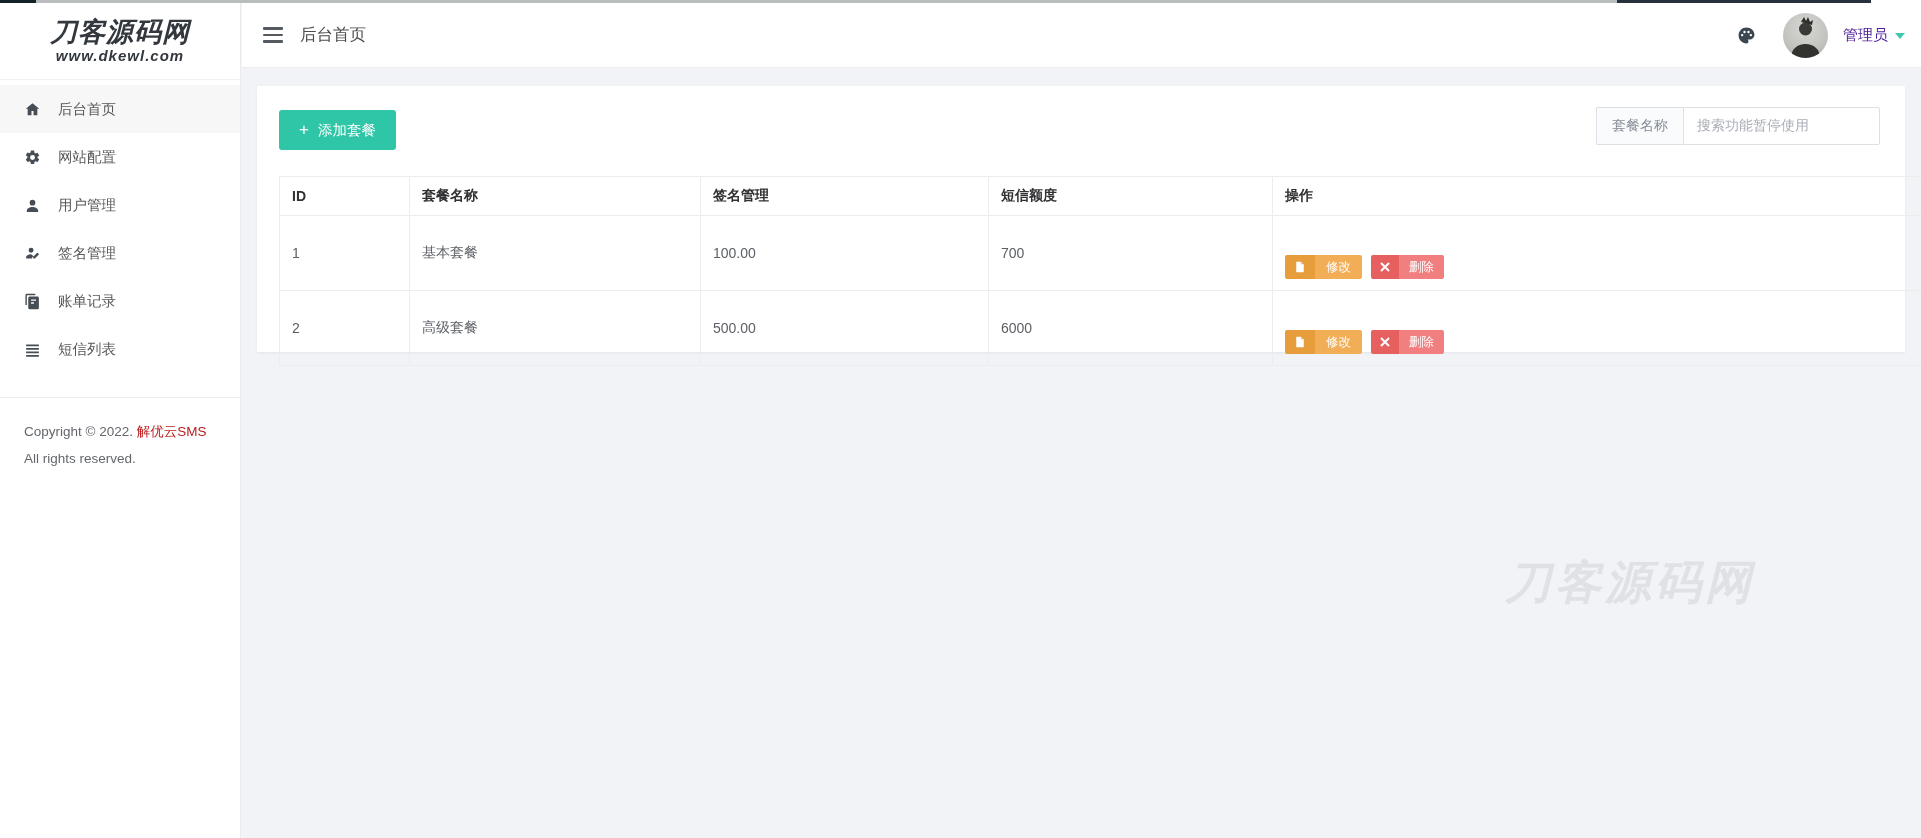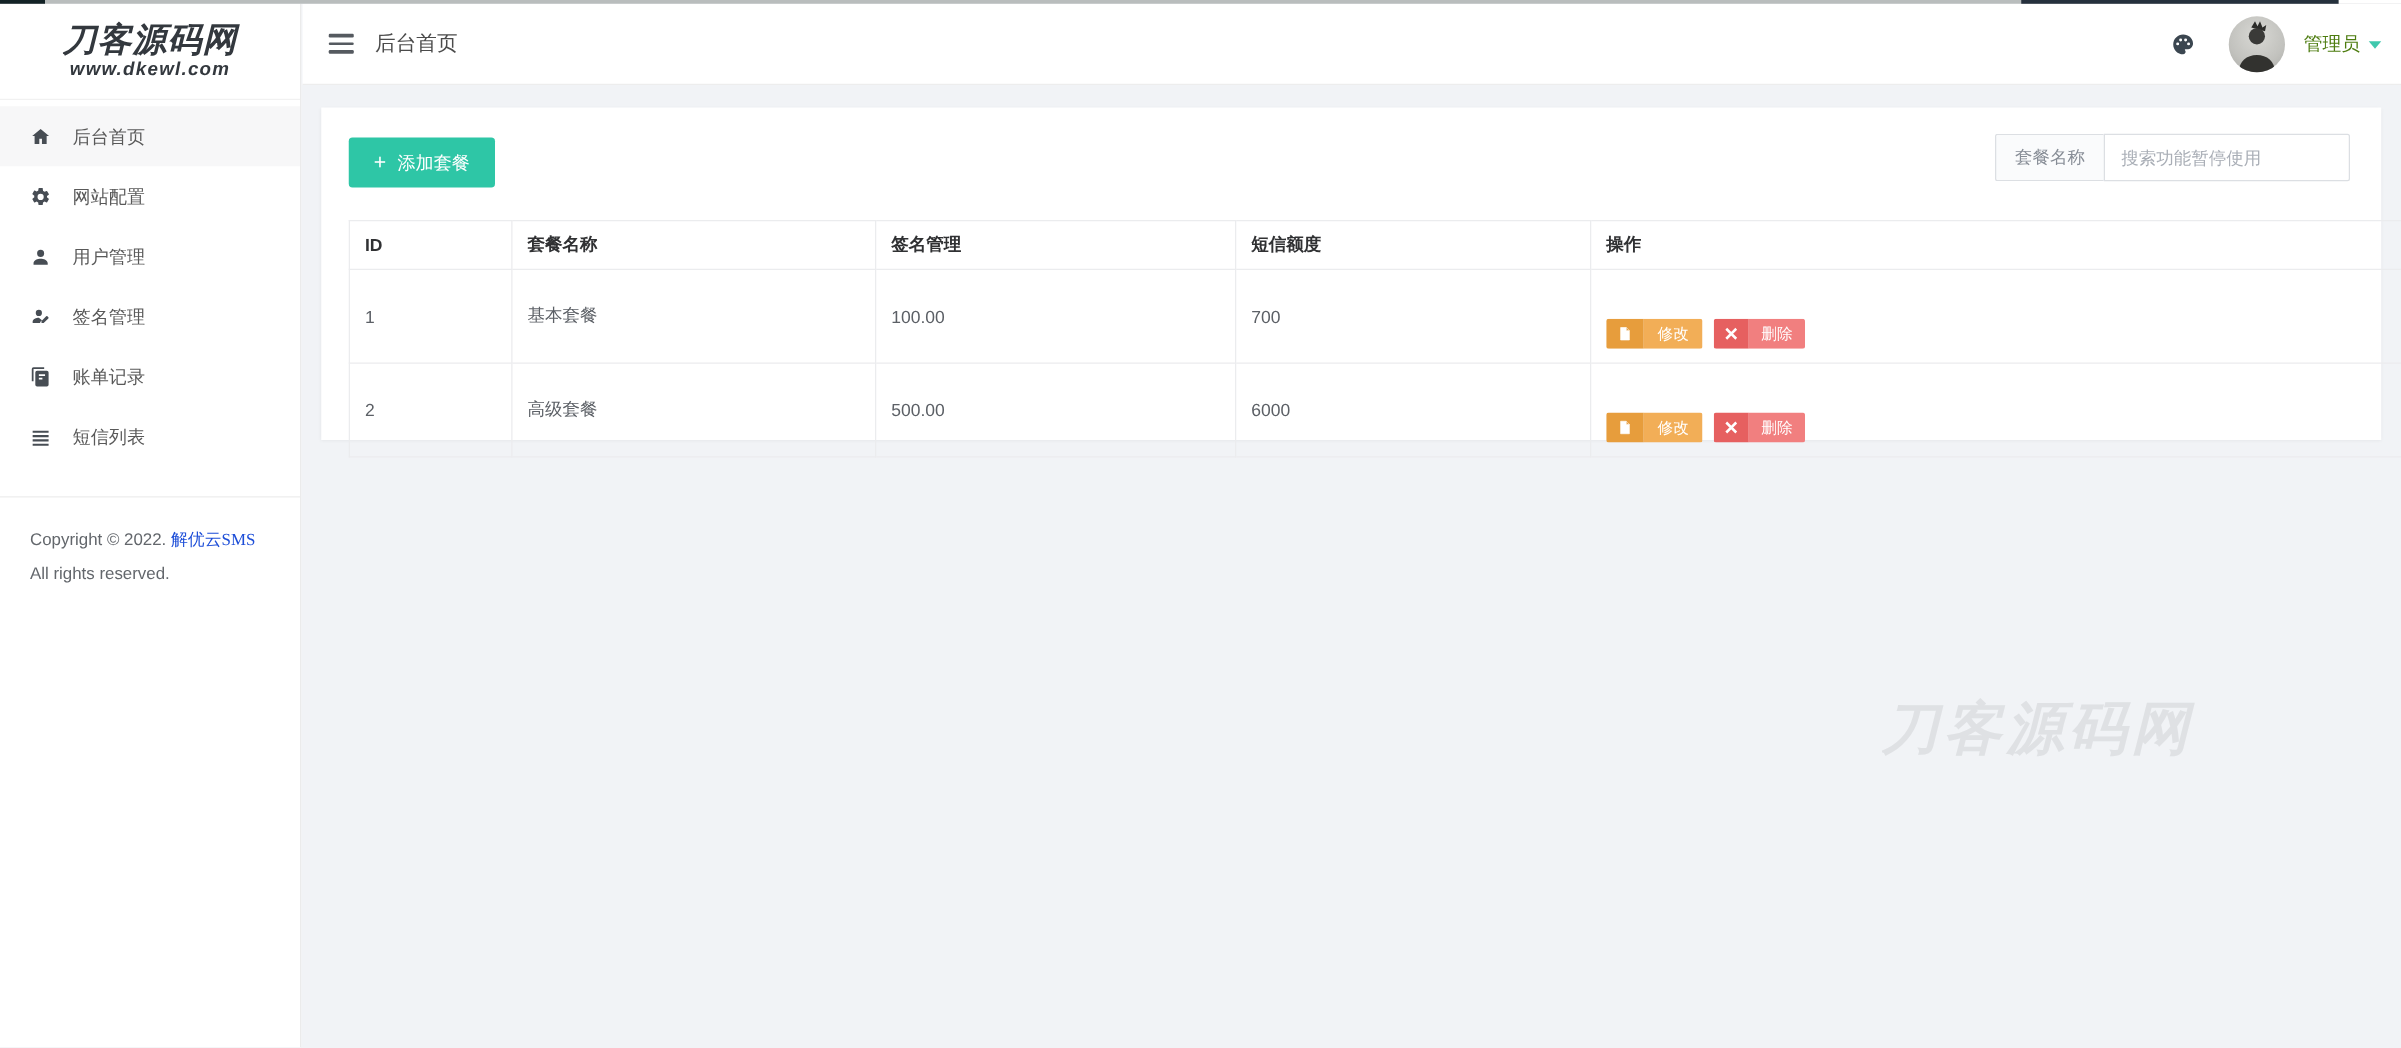--- a/index.html
+++ b/index.html
@@ -36,42 +36,42 @@
   .menu { padding-top:5px; }
   .menu-item {
     height:48px; display:flex; align-items:center; padding-left:23px;
     color:#595959; font-size:14.5px; cursor:pointer;
   }
   .menu-item.active { background:#f7f7f8; }
   .menu-item .mi-icon { width:18px; height:18px; margin-right:17px; display:flex; align-items:center; justify-content:center; }
   .menu-item .mi-icon svg { width:17px; height:17px; fill:#474d54; }
   .sidebar-divider { border-top:1px solid #ededed; margin-top:24px; }
   .copyright { padding:20px 24px 0 24px; font-size:13.5px; color:#63676c; line-height:2.0; }
-  .copyright a { color:#1d4ed8; text-decoration:none;font-family:Liberation Serif, serif; }
+  .copyright a { color:#b91c1c; text-decoration:none; }
 
   
   .header {
     position:absolute; left:242px; top:3px; right:0; height:65px;
     background:#ffffff; border-bottom:1px solid #ededed;
     display:flex; align-items:center; z-index:5;
   }
   .hamburger { margin-left:21px; width:20px; cursor:pointer; }
   .hamburger i { display:block; height:2.5px; background:#555a60; margin:4px 0; border-radius:1px; }
   .header-title { margin-left:17px; font-size:16.5px; color:#4b4b4b; }
   .header-right { margin-left:auto; display:flex; align-items:center; margin-right:16px; }
   .palette-btn { width:26px; height:26px; display:flex; align-items:center; justify-content:center; cursor:pointer; }
   .palette-btn svg { width:19px; height:19px; fill:#3b4650; }
   .avatar {
     width:45px; height:45px; border-radius:50%; margin-left:24px; overflow:hidden;
     background:radial-gradient(circle at 50% 35%, #d8d8d4 0%, #c2c2be 60%, #a9a9a5 100%);
     flex-shrink:0; cursor:pointer;
   }
   .avatar svg { width:45px; height:45px; display:block; }
   .user-dropdown { display:flex; align-items:center; margin-left:15px; cursor:pointer; }
-  .user-name { color:#4d7c0f; font-size:15px; }
+  .user-name { color:#4c1d95; font-size:15px; }
   .caret-down {
     width:0; height:0; margin-left:7px; margin-top:2px;
     border-left:5px solid transparent; border-right:5px solid transparent;
     border-top:6px solid #3fc8ad;
   }
 
   
   .main { position:absolute; left:242px; top:68px; right:0; bottom:0; background:#f1f3f6; }
   .card {
     position:absolute; left:15px; top:18px; right:16px; height:266px;
@@ -85,21 +85,21 @@
   }
   .add-btn .plus { font-size:17px; margin-right:9px; font-weight:400; }
   .search-group { position:absolute; right:25px; top:21px; height:38px; display:flex; }
   .search-label {
     background:#fafbfc; border:1px solid #dcdfe3; border-right:none;
     color:#878d96; font-size:14px; display:flex; align-items:center;
     padding:0 15px; border-radius:2px 0 0 2px;
   }
   .search-input {
     width:197px; height:38px; border:1px solid #dcdfe3; border-radius:0 2px 2px 0;
-    padding:0 13px; font-size:14px; color:#ef4444; outline:none; font-family:Liberation Sans, sans-serif;
+    padding:0 13px; font-size:14px; color:#ef4444; outline:none; font-family:Liberation Serif, serif;
   }
   .search-input::placeholder { color:#a9aeb6; }
 
   table.pkg-table {
     position:absolute; left:22px; top:90px; width:1726px;
     border-collapse:collapse; table-layout:fixed;
   }
   .pkg-table th, .pkg-table td { border:1px solid #ebecee; text-align:left; }
   .pkg-table th {
     padding:10px 12px; height:37px; font-size:14px; color:#303133; font-weight:700;

